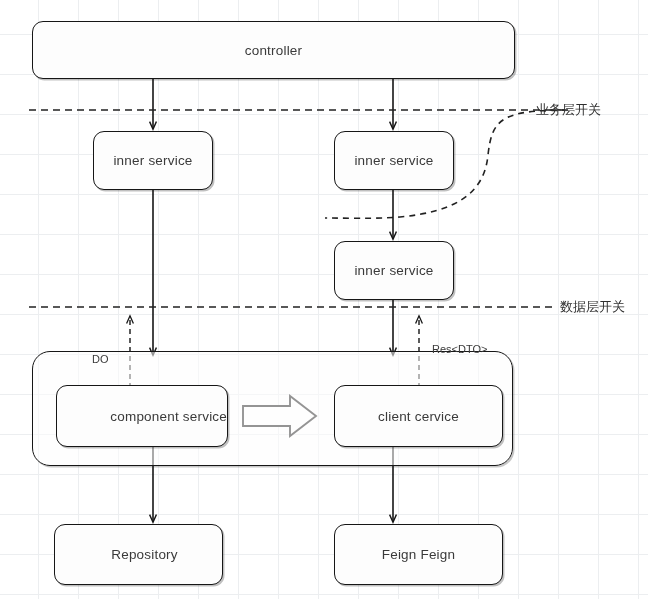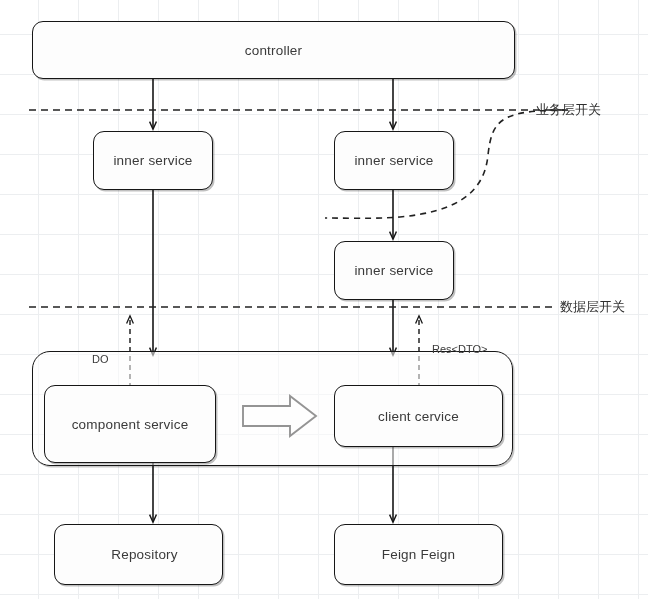--- a/index.html
+++ b/index.html
@@ -125,21 +125,21 @@
   <div class="node" style="left:334px; top:131px; width:120px; height:59px;">
     <span>inner service</span>
   </div>
 
   <div class="node" style="left:334px; top:241px; width:120px; height:59px;">
     <span>inner service</span>
   </div>
 
   <div class="container-node" style="left:32px; top:351px; width:481px; height:115px;"></div>
 
-  <div class="node" style="left:44px; top:385px; width:172px; height:78px;">
+  <div class="node" style="left:56px; top:385px; width:172px; height:62px;justify-content:flex-end;">
     <span>component service</span>
   </div>
 
   <div class="node" style="left:334px; top:385px; width:169px; height:62px;">
     <span>client cervice</span>
   </div>
 
   <div class="node" style="left:54px; top:524px; width:169px; height:61px;padding-left:12px;">
     <span>Repository</span>
   </div>

